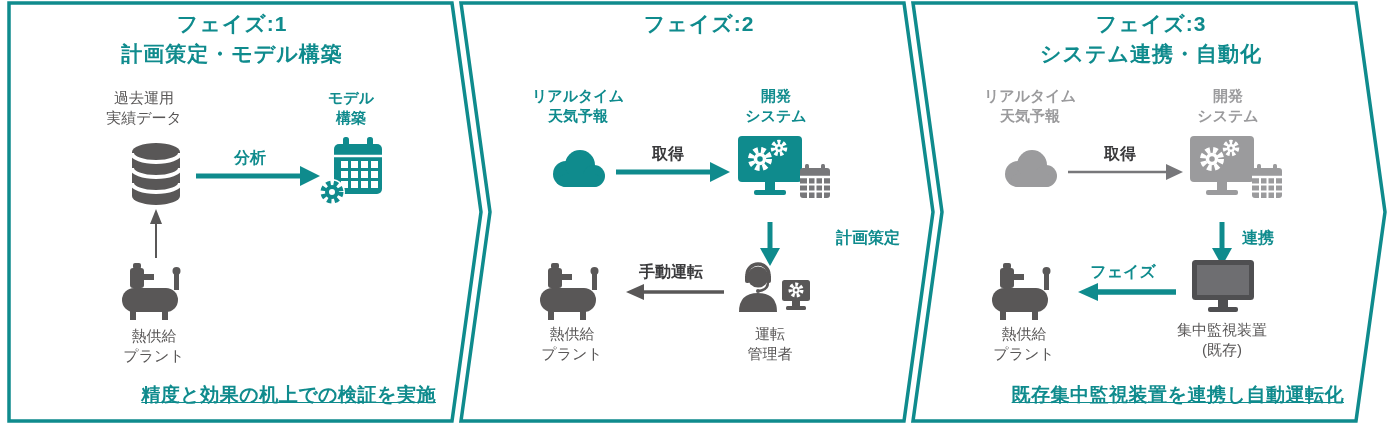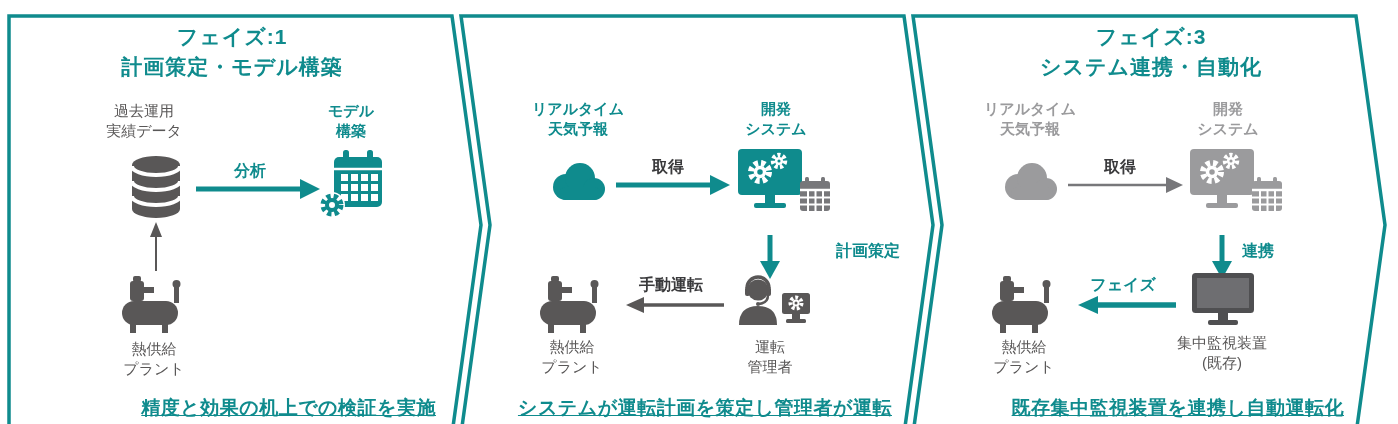--- a/index.html
+++ b/index.html
@@ -6,21 +6,21 @@
   :root{
     --accent:#0f8b8d;
     --gray:#595757;
     --muted:#9b9b9d;
     --dark:#3a3a3c;
   }
   body{
     width:1398px; height:424px; background:#ffffff; overflow:hidden; position:relative;
     font-family:"Liberation Sans","DejaVu Sans",sans-serif;
   }
-  .stage{ position:absolute; inset:0;margin-top:13px; }
+  .stage{ position:absolute; inset:0; }
   .panel{ position:absolute; top:0; width:478px; height:424px; }
   .p1{ left:6px; } .p2{ left:458px; } .p3{ left:910px; }
   .shape{ position:absolute; inset:0; width:100%; height:100%; }
   .chev{ fill:#ffffff; stroke:var(--accent); stroke-width:3.5; stroke-linejoin:miter; }
   .title,.subtitle{
     position:absolute; text-align:center; color:var(--accent);
     font-weight:700; font-size:21px; letter-spacing:1px; white-space:pre-line;
   }
   .lbl{
     position:absolute; text-align:center; white-space:pre-line;
@@ -131,20 +131,21 @@
       <g>
         <line x1="312" y1="222" x2="312" y2="250" stroke="#0f8b8d" stroke-width="5"></line>
         <polygon points="302,248 312,266 322,248" fill="#0f8b8d"></polygon>
       </g>
       <g>
         <line x1="266" y1="292" x2="184" y2="292" stroke="#595757" stroke-width="3.5"></line>
         <polygon points="186,284 168,292 186,300" fill="#595757"></polygon>
       </g>
     </svg>
 
+    <div class="title" style="left:50px; right:46px; top:10px">フェイズ:2</div>
 
     <div class="lbl teal" style="left:50px; top:86px; width:140px">リアルタイム
 天気予報</div>
     <div class="albl dark" style="left:162px; top:144px; width:96px">取得</div>
     <div class="lbl teal" style="left:256px; top:86px; width:124px">開発
 システム</div>
     <div class="albl teal" style="left:332px; top:228px; width:110px; text-align:right">計画策定</div>
     <div class="albl dark" style="left:165px; top:262px; width:96px">手動運転</div>
 
     <div class="icon teal" style="left:88px; top:146px">
@@ -210,21 +211,20 @@
           <rect x="56" y="12" width="5" height="16"></rect>
           <circle cx="58.5" cy="9" r="4"></circle>
         </g>
       </svg>
     </div>
 
     <div class="lbl" style="left:252px; top:324px; width:120px">運転
 管理者</div>
     <div class="lbl" style="left:54px; top:324px; width:120px">熱供給
 プラント</div>
-    <div class="caption" style="left:40px; right:44px; top:382px">システムが運転計画を策定し管理者が運転</div>
   </div>
 
   <div class="panel p3">
     <svg class="shape" viewBox="0 0 478 424">
       <path class="chev" d="M3 3 L446 3 L475 212 L446 421 L3 421 L32 212 Z"></path>
       <g>
         <line x1="158" y1="172" x2="258" y2="172" stroke="#77777a" stroke-width="2.5"></line>
         <polygon points="256,164 273,172 256,180" fill="#77777a"></polygon>
       </g>
       <g>

